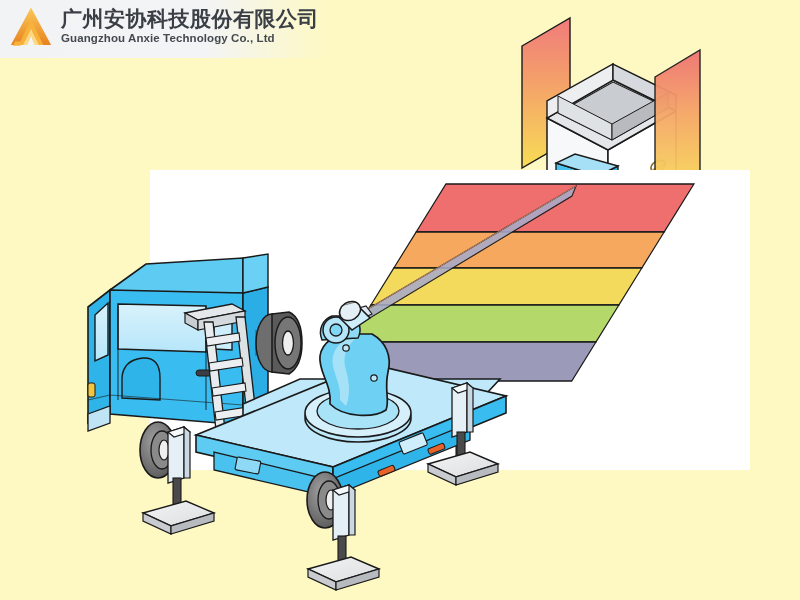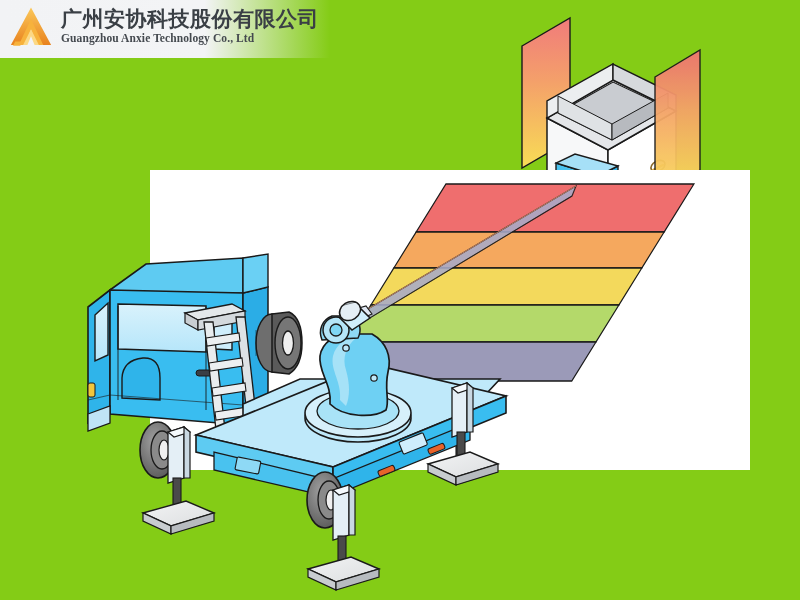--- a/index.html
+++ b/index.html
@@ -4,42 +4,42 @@
 <title>Illustration</title>
 <style>
   html,body{margin:0;padding:0;}
   body{
     width:800px;height:600px;
     background:#ffffff;
     font-family:"Liberation Sans", sans-serif;
     overflow:hidden;
     position:relative;
   }
-  #stage{position:relative;width:800px;height:600px;overflow:hidden;background:#84cc16;}
+  #stage{position:relative;width:800px;height:600px;overflow:hidden;background:#fef9c3;}
 
   
   .wm-band{
     position:absolute;left:0;top:0;width:330px;height:58px;
     background:linear-gradient(90deg,#f2f3f5 0%, #f3f4f6 62%, rgba(243,244,246,0) 100%);
     z-index:40;
   }
   .logo-wrap{
     position:absolute;left:8px;top:4px;z-index:50;
     display:flex;align-items:center;gap:7px;
   }
   .logo-mark{width:46px;height:46px;flex:0 0 46px;display:block;}
   .logo-text{display:flex;flex-direction:column;justify-content:center;line-height:1;}
   .logo-cn{
     font-size:21px;font-weight:bold;color:#3a3f45;letter-spacing:0.5px;
     font-family:"DejaVu Sans","Liberation Sans",sans-serif;
     white-space:nowrap;
   }
   .logo-en{
     font-size:11.5px;font-weight:bold;color:#44494f;margin-top:3px;
-    font-family:Liberation Serif, serif;white-space:nowrap;letter-spacing:0.1px;
+    font-family:Liberation Sans, sans-serif;white-space:nowrap;letter-spacing:0.1px;
   }
 
   
   #art{position:absolute;left:0;top:0;width:800px;height:600px;z-index:10;}
 </style>
 </head>
 <body>
 
 <div id="stage">
 

